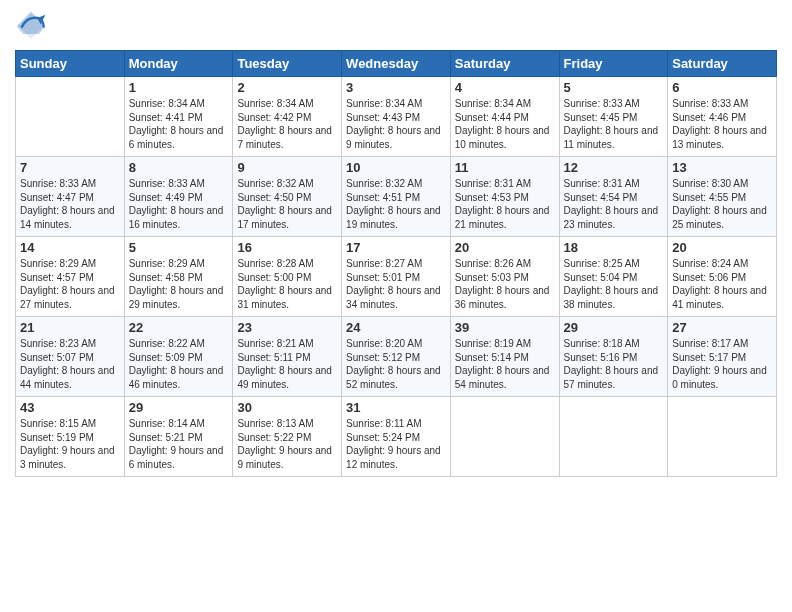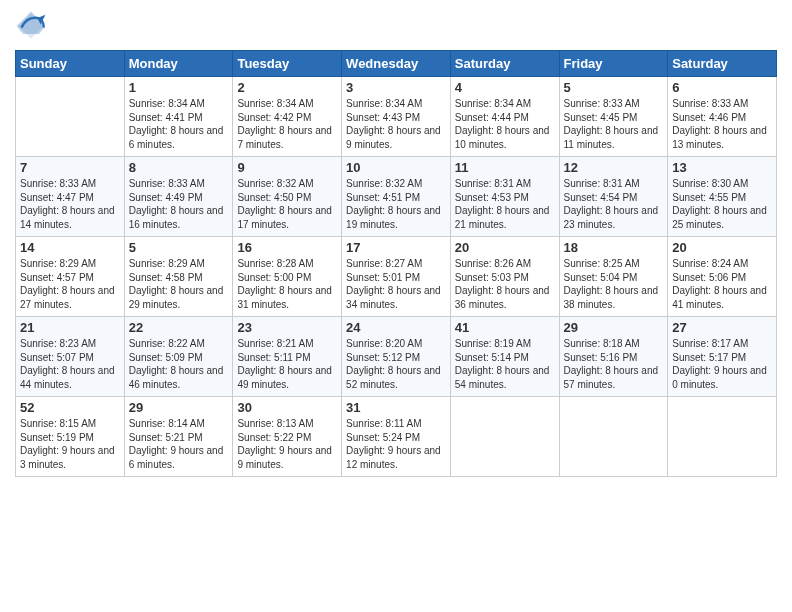--- a/index.html
+++ b/index.html
@@ -219,35 +219,35 @@
           </td>
           <td>
             <div class="day-num">23</div>
             <div class="day-info">Sunrise: 8:21 AM<br>Sunset: 5:11 PM<br>Daylight: 8 hours and 49 minutes.</div>
           </td>
           <td>
             <div class="day-num">24</div>
             <div class="day-info">Sunrise: 8:20 AM<br>Sunset: 5:12 PM<br>Daylight: 8 hours and 52 minutes.</div>
           </td>
           <td>
-            <div class="day-num">41</div>
+            <div class="day-num">39</div>
             <div class="day-info">Sunrise: 8:19 AM<br>Sunset: 5:14 PM<br>Daylight: 8 hours and 54 minutes.</div>
           </td>
           <td>
             <div class="day-num">29</div>
             <div class="day-info">Sunrise: 8:18 AM<br>Sunset: 5:16 PM<br>Daylight: 8 hours and 57 minutes.</div>
           </td>
           <td>
             <div class="day-num">27</div>
             <div class="day-info">Sunrise: 8:17 AM<br>Sunset: 5:17 PM<br>Daylight: 9 hours and 0 minutes.</div>
           </td>
         </tr>
         <tr>
           <td>
-            <div class="day-num">52</div>
+            <div class="day-num">43</div>
             <div class="day-info">Sunrise: 8:15 AM<br>Sunset: 5:19 PM<br>Daylight: 9 hours and 3 minutes.</div>
           </td>
           <td>
             <div class="day-num">29</div>
             <div class="day-info">Sunrise: 8:14 AM<br>Sunset: 5:21 PM<br>Daylight: 9 hours and 6 minutes.</div>
           </td>
           <td>
             <div class="day-num">30</div>
             <div class="day-info">Sunrise: 8:13 AM<br>Sunset: 5:22 PM<br>Daylight: 9 hours and 9 minutes.</div>
           </td>

